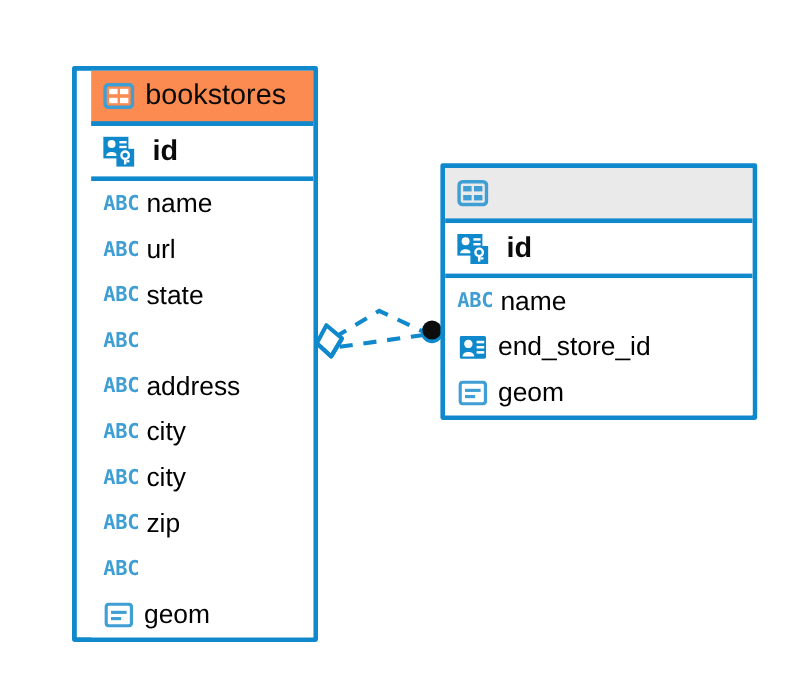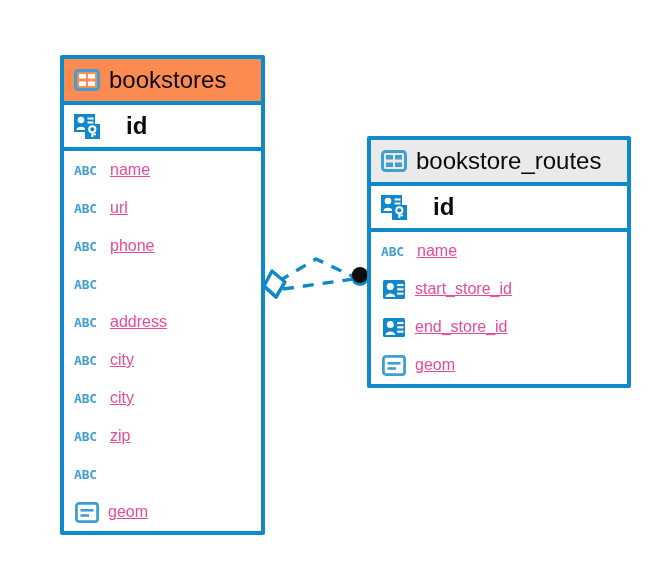--- a/index.html
+++ b/index.html
@@ -46,21 +46,21 @@
   .entity-title {
     font-size: 24px;
     color: #0a0a0a;
     line-height: 1;
     white-space: nowrap;
   }
 
   .pk-row {
     display: flex;
     align-items: center;
-    gap: 26px;
+    gap: 15px;
     box-sizing: border-box;
     height: 46px;
     padding: 0 10px;
     border-bottom: 4px solid var(--accent, #0f88cc);
     background: #ffffff;
   }
   .pk-row .field-label {
     font-size: 24px;
     font-weight: bold;
     color: #0a0a0a;
@@ -69,45 +69,44 @@
   .field-row {
     display: flex;
     align-items: center;
     gap: 8px;
     box-sizing: border-box;
     height: 38px;
     padding: 0 10px;
     background: #ffffff;
   }
   .field-row .field-label {
-    font-size: 16px;
-    color: #ec4899;
+    font-size: 22px;
+    color: #000000;
     line-height: 1;
     white-space: nowrap;
-    text-decoration: underline;
   }
 
   .fields-wrap { background: #ffffff; }
 
   
   .icon {
     flex: 0 0 auto;
     display: inline-flex;
     align-items: center;
     justify-content: center;
     width: 26px;
     height: 26px;
   }
   .icon svg { display: block; }
 
   .icon-abc {
     width: 28px;
     height: 26px;
     font-family: "DejaVu Sans Mono", monospace;
-    font-size: 13px;
+    font-size: 17px;
     font-weight: bold;
     color: #3f9fd4;
     letter-spacing: -0.2px;
     display: inline-flex;
     align-items: center;
     justify-content: flex-start;
   }
 
   
   .connector {
@@ -130,21 +129,21 @@
 
     <path d="M 279 281 L 316 259 L 354 277" fill="none" stroke="#0f88cc" stroke-width="3.4" stroke-dasharray="11 9" stroke-linecap="butt"></path>
 
     <path d="M 272 271 L 285 282 L 276 297 L 264 286 Z" fill="#ffffff" stroke="#0f88cc" stroke-width="3.4" stroke-linejoin="round"></path>
     <path d="M 264 286 L 276 297 L 285 282" fill="none" stroke="#0f88cc" stroke-width="3.4" stroke-linejoin="round"></path>
 
     <circle cx="360" cy="277" r="9" fill="#0f88cc"></circle>
     <circle cx="360" cy="275" r="8" fill="#0d0d0d"></circle>
   </svg>
 
-  <div class="entity" id="entity-bookstores" style="left: 60px; top: 55px; width: 205px; --accent: #0f88cc;">
+  <div class="entity" id="entity-bookstores" style="left: 60px; top: 55px; width: 205px; padding-left: 12px; --accent: #0f88cc;">
 
     <div class="entity-header orange">
       <span class="icon">
         <svg width="26" height="22" viewBox="0 0 26 22">
           <rect x="1.5" y="1.5" width="23" height="19" rx="3" ry="3" fill="none" stroke="#3f9fd4" stroke-width="3"></rect>
           <rect x="5" y="5" width="7" height="4.5" fill="#ffffff"></rect>
           <rect x="14" y="5" width="7" height="4.5" fill="#ffffff"></rect>
           <rect x="5" y="12.5" width="7" height="4.5" fill="#ffffff"></rect>
           <rect x="14" y="12.5" width="7" height="4.5" fill="#ffffff"></rect>
         </svg>
@@ -174,21 +173,21 @@
       <div class="field-row">
         <span class="icon-abc">ABC</span>
         <span class="field-label">name</span>
       </div>
       <div class="field-row">
         <span class="icon-abc">ABC</span>
         <span class="field-label">url</span>
       </div>
       <div class="field-row">
         <span class="icon-abc">ABC</span>
-        <span class="field-label">phone</span>
+        <span class="field-label">state</span>
       </div>
       <div class="field-row">
         <span class="icon-abc">ABC</span>
       </div>
       <div class="field-row">
         <span class="icon-abc">ABC</span>
         <span class="field-label">address</span>
       </div>
       <div class="field-row">
         <span class="icon-abc">ABC</span>
@@ -223,21 +222,20 @@
     <div class="entity-header grey">
       <span class="icon">
         <svg width="26" height="22" viewBox="0 0 26 22">
           <rect x="1.5" y="1.5" width="23" height="19" rx="3" ry="3" fill="none" stroke="#3f9fd4" stroke-width="3"></rect>
           <rect x="5" y="5" width="7" height="4.5" fill="#3f9fd4"></rect>
           <rect x="14" y="5" width="7" height="4.5" fill="#3f9fd4"></rect>
           <rect x="5" y="12.5" width="7" height="4.5" fill="#3f9fd4"></rect>
           <rect x="14" y="12.5" width="7" height="4.5" fill="#3f9fd4"></rect>
         </svg>
       </span>
-      <span class="entity-title">bookstore_routes</span>
     </div>
 
     <div class="pk-row">
       <span class="icon">
         <svg width="26" height="26" viewBox="0 0 26 26">
           <rect x="0" y="1" width="21" height="18" fill="#0f88cc"></rect>
           <circle cx="7" cy="7" r="3.3" fill="#ffffff"></circle>
           <path d="M 2.5 17 C 2.5 12.6 11.5 12.6 11.5 17 Z" fill="#ffffff"></path>
           <rect x="13.5" y="4.5" width="6" height="2" fill="#ffffff"></rect>
           <rect x="13.5" y="8.5" width="6" height="2" fill="#ffffff"></rect>
@@ -260,33 +258,20 @@
         <span class="icon">
           <svg width="23" height="21" viewBox="0 0 23 21">
             <rect x="0" y="1" width="22" height="19" rx="1.5" ry="1.5" fill="#0f88cc"></rect>
             <circle cx="7.3" cy="7.6" r="3.5" fill="#ffffff"></circle>
             <path d="M 2.4 18 C 2.4 13.2 12.2 13.2 12.2 18 Z" fill="#ffffff"></path>
             <rect x="14.2" y="5" width="6.3" height="2.1" fill="#ffffff"></rect>
             <rect x="14.2" y="9.3" width="6.3" height="2.1" fill="#ffffff"></rect>
             <rect x="14.2" y="13.6" width="6.3" height="2.1" fill="#ffffff"></rect>
           </svg>
         </span>
-        <span class="field-label">start_store_id</span>
-      </div>
-      <div class="field-row">
-        <span class="icon">
-          <svg width="23" height="21" viewBox="0 0 23 21">
-            <rect x="0" y="1" width="22" height="19" rx="1.5" ry="1.5" fill="#0f88cc"></rect>
-            <circle cx="7.3" cy="7.6" r="3.5" fill="#ffffff"></circle>
-            <path d="M 2.4 18 C 2.4 13.2 12.2 13.2 12.2 18 Z" fill="#ffffff"></path>
-            <rect x="14.2" y="5" width="6.3" height="2.1" fill="#ffffff"></rect>
-            <rect x="14.2" y="9.3" width="6.3" height="2.1" fill="#ffffff"></rect>
-            <rect x="14.2" y="13.6" width="6.3" height="2.1" fill="#ffffff"></rect>
-          </svg>
-        </span>
         <span class="field-label">end_store_id</span>
       </div>
       <div class="field-row">
         <span class="icon">
           <svg width="24" height="21" viewBox="0 0 24 21">
             <rect x="1.4" y="1.4" width="21.2" height="18.2" rx="2.5" ry="2.5" fill="#ffffff" stroke="#3f9fd4" stroke-width="2.8"></rect>
             <rect x="5.5" y="7" width="13" height="2.6" fill="#3f9fd4"></rect>
             <rect x="5.5" y="12.2" width="8.5" height="2.6" fill="#3f9fd4"></rect>
           </svg>
         </span>

